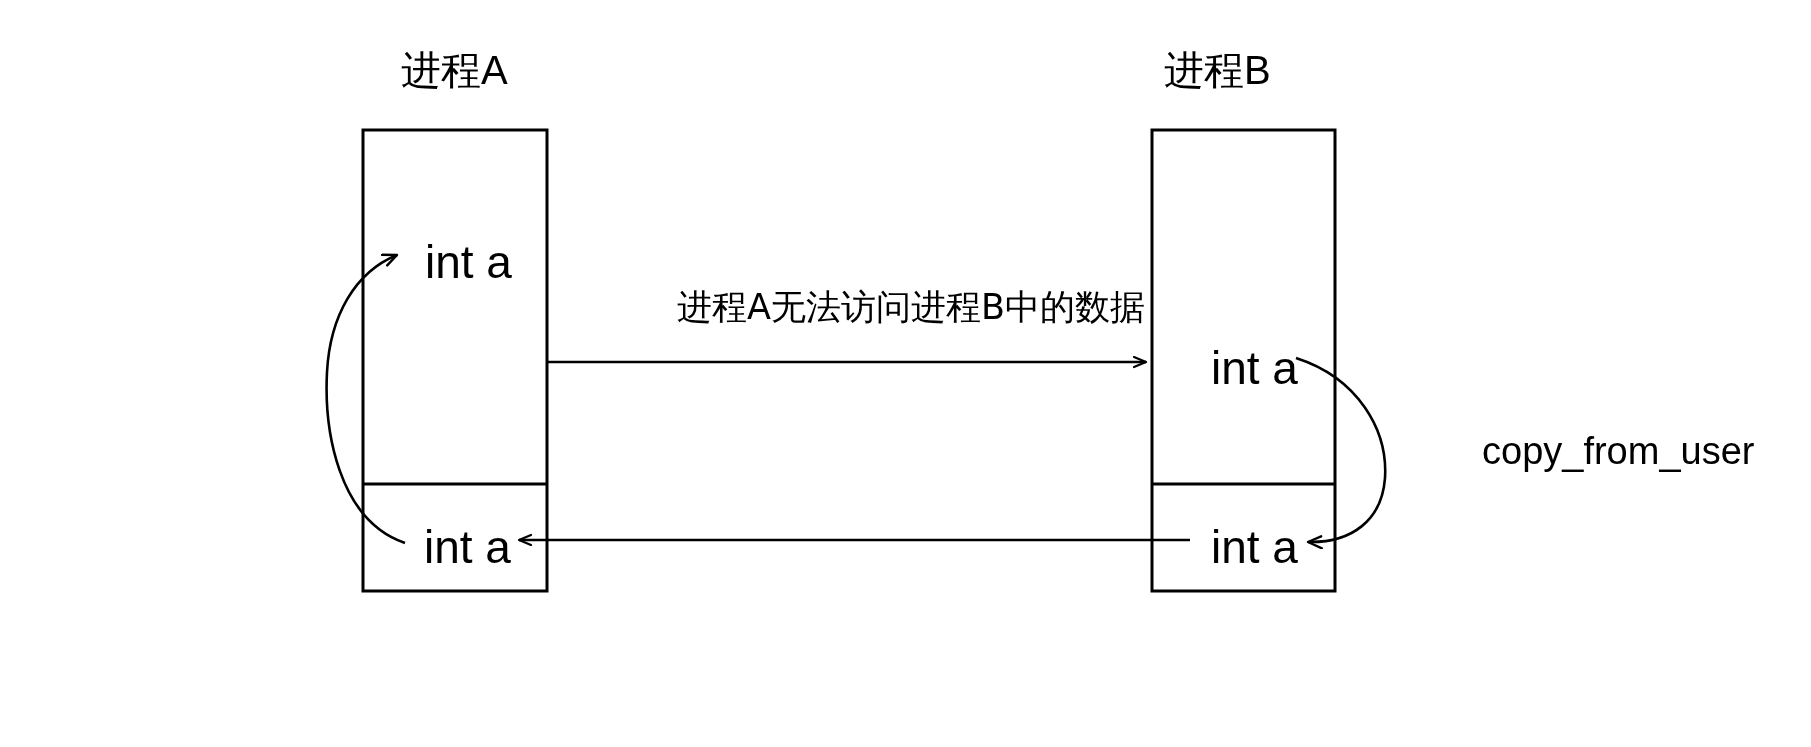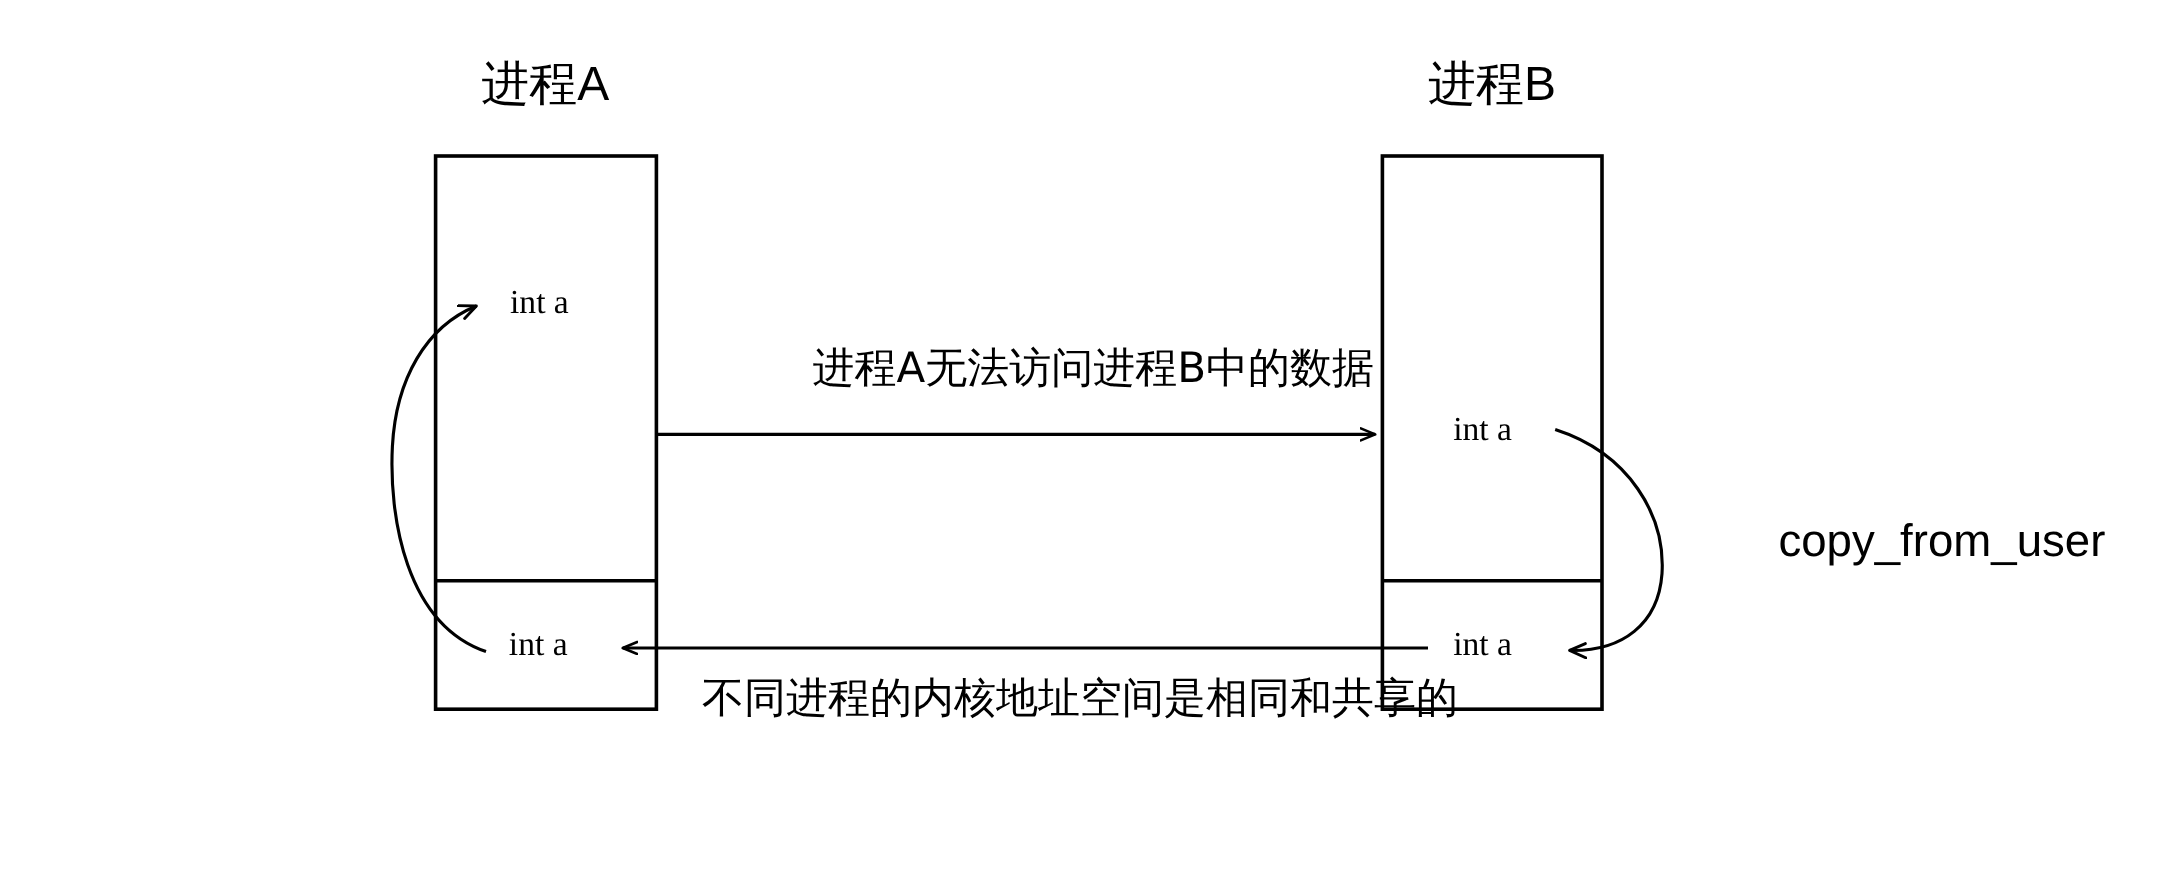--- a/index.html
+++ b/index.html
@@ -29,22 +29,21 @@
   .lbl {
     position: absolute;
     white-space: nowrap;
     line-height: 1;
     color: #000000;
   }
   .title-lbl {
     font-size: 40px;
   }
   .var-lbl {
-    font-size: 28px;
-    font-family: Liberation Serif, serif;
+    font-size: 46px;
   }
   .fn-lbl {
     font-size: 38px;
   }
   .cn-lbl {
     font-size: 35px;
     font-family: "DejaVu Sans", "Liberation Sans", sans-serif;
   }
 </style>
 </head>
@@ -74,30 +73,29 @@
 
     <line x1="1190" y1="540" x2="519" y2="540" stroke="#000000" stroke-width="2.6" marker-end="url(#arrowOpen)"></line>
 
     <path d="M 405,543 C 338,520 324,430 327,372 C 330,316 355,272 397,255" fill="none" stroke="#000000" stroke-width="2.6" marker-end="url(#arrowOpenCurve)"></path>
 
     <path d="M 1296,358 C 1358,378 1388,430 1385,478 C 1382,520 1352,543 1308,542" fill="none" stroke="#000000" stroke-width="2.6" marker-end="url(#arrowOpenCurve)"></path>
   </svg>
 
   <div class="lbl title-lbl" style="left:401px; top:50px;">进程A</div>
 
-  <div class="lbl title-lbl" style="left:1190px; top:50px;">进程B</div>
+  <div class="lbl title-lbl" style="left:1164px; top:50px;">进程B</div>
 
   <div class="lbl var-lbl" style="left:425px; top:239px;">int a</div>
 
   <div class="lbl var-lbl" style="left:424px; top:524px;">int a</div>
 
   <div class="lbl var-lbl" style="left:1211px; top:345px;">int a</div>
 
   <div class="lbl var-lbl" style="left:1211px; top:524px;">int a</div>
 
 
   <div class="lbl fn-lbl" style="left:1442px; top:432px;margin-left:40px;">copy_from_user</div>
 
   <div class="lbl cn-lbl" style="left:677px; top:290px;">进程A无法访问进程B中的数据</div>
 
-  <div class="lbl cn-lbl" style="left:585px; top:565px;">不同进程的内核地址空间是相同和共享的</div>
 
 </div>
 
 </body></html>

